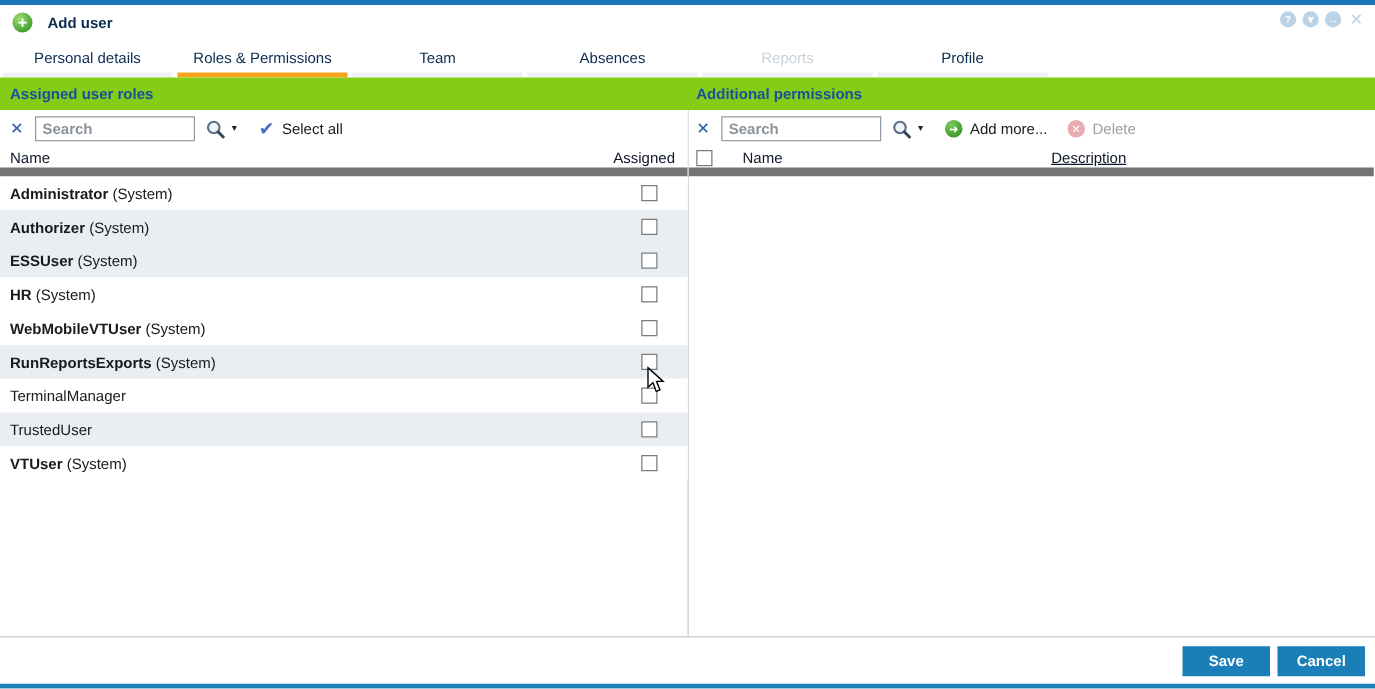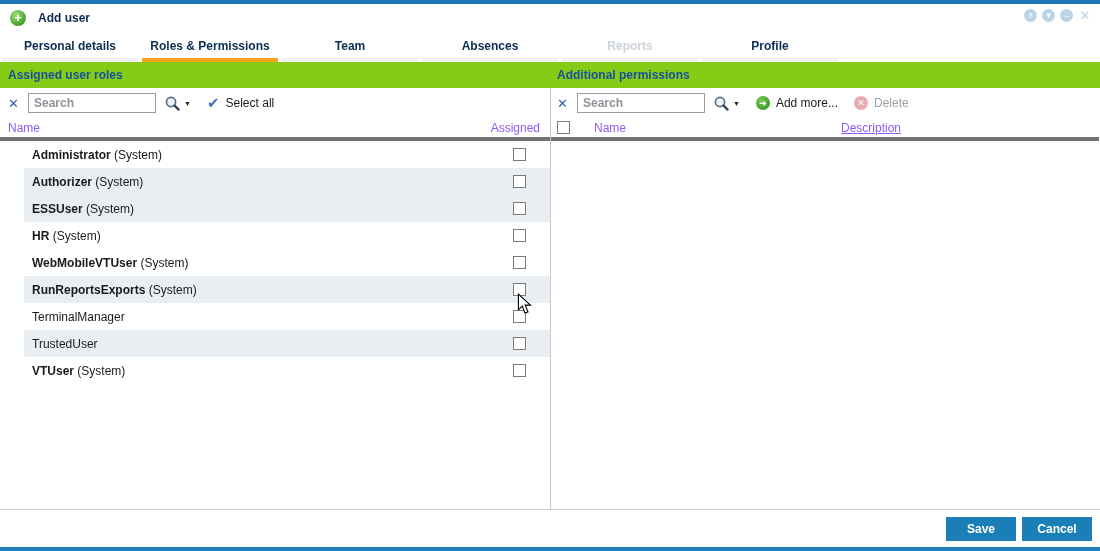--- a/index.html
+++ b/index.html
@@ -13,21 +13,21 @@
   .addicon { width:16px; height:16px; margin-left:10px; border-radius:50%;
     background:radial-gradient(circle at 35% 30%, #9fdc74, #46a22e 70%, #2f7d1e);
     color:#fff; font-weight:bold; font-size:13px; line-height:15px; text-align:center; }
   .apptitle { margin-left:12px; font-size:12px; font-weight:bold; color:#0b2b52; }
   .wincontrols { position:absolute; right:8px; top:5px; display:flex; align-items:center; gap:5px; }
   .wc { width:13px; height:13px; border-radius:50%; background:#bad3e6; color:#fff;
     font-size:8px; line-height:13px; text-align:center; font-weight:bold; }
   .wc.close { background:transparent; color:#bad3e6; font-size:13px; width:14px; }
 
   .tabbar { position:absolute; left:0; top:32px; width:1100px; height:30px; background:#fff; display:flex; }
-  .tab { width:140px; height:30px; text-align:center; font-size:12px; font-weight:bold; color:#0c2d52;
+  .tab { width:140px; height:30px; text-align:center; font-size:12px; font-weight:normal; color:#0c2d52;
     padding-top:7px; position:relative; }
   .tab .uline { position:absolute; left:2px; bottom:0; width:136px; height:4px; background:#eef1f5; }
   .tab.active .uline { background:#f9a21c; }
   .tab.disabled { color:#ccd2da; }
 
   .panelheads { position:absolute; left:0; top:62px; width:1100px; height:26px; background:#84cc16; }
   .phead { position:absolute; top:6px; font-size:12px; font-weight:bold; color:#17519c; }
   .phead.left { left:8px; } .phead.right { left:557px; }
 
   .panels { position:absolute; left:0; top:88px; width:1100px; height:422px; display:flex;
@@ -44,31 +44,31 @@
   .mag { margin-left:8px; display:flex; align-items:center; }
   .caret { font-size:7px; color:#222; margin-left:3px; }
   .selcheck { color:#4a6fc3; font-size:15px; margin-left:16px; font-weight:bold; }
   .toolbtn-label { font-size:12px; color:#1a1a1a; margin-left:6px; }
   .circbtn { width:14px; height:14px; border-radius:50%; color:#fff; text-align:center;
     font-size:9px; line-height:14px; font-weight:bold; margin-left:16px; }
   .circbtn.add { background:radial-gradient(circle at 35% 30%, #7cc85a, #3c9a2c 75%); }
   .circbtn.del { background:#e9abb0; }
   .disabled-label { color:#9aa0a6; }
 
-  .colheads { height:23px; border-bottom:4px solid #737373; display:flex; align-items:center;
-    font-size:12px; color:#8b5cf6; background:#fff; position:relative; }
+  .colheads { height:23px; border-bottom:7px solid #737373; display:flex; align-items:center;
+    font-size:12px; color:#0f172a; background:#fff; position:relative; }
   .panel.left .colheads { padding:0 10px 0 8px; justify-content:space-between; }
   .panel.right .colheads { padding-left:6px; }
   .colname-right { margin-left:24px; }
   .coldesc { position:absolute; left:290px;text-decoration:underline; }
 
   .checkbox { width:13px; height:13px; border:1px solid #7b7b7b; background:#fff; display:inline-block;
     text-align:center; line-height:11px; font-size:12px; font-weight:bold; color:#274fae; }
 
-  .roles-list { background:#fff;margin-left:24px; }
+  .roles-list { background:#fff; }
   .role-row { height:27px; display:flex; align-items:center; justify-content:space-between;
     padding:0 24px 0 8px; font-size:12px; color:#1a1a1a; background:#fff; }
   .role-row.alt { background:#e9eef3; }
   .role-row .b { font-weight:bold; }
   .role-row.selected .role-label { color:#3a53c4; }
 
   .footer { position:absolute; left:0; top:511px; width:1100px; height:36px; background:#fff;
     display:flex; align-items:center; justify-content:flex-end; gap:6px; padding-right:8px; }
   .btn { width:70px; height:24px; background:#197fb6; color:#fff; border:none; font-weight:bold;
     font-size:12px; font-family:"Liberation Sans",sans-serif; }

